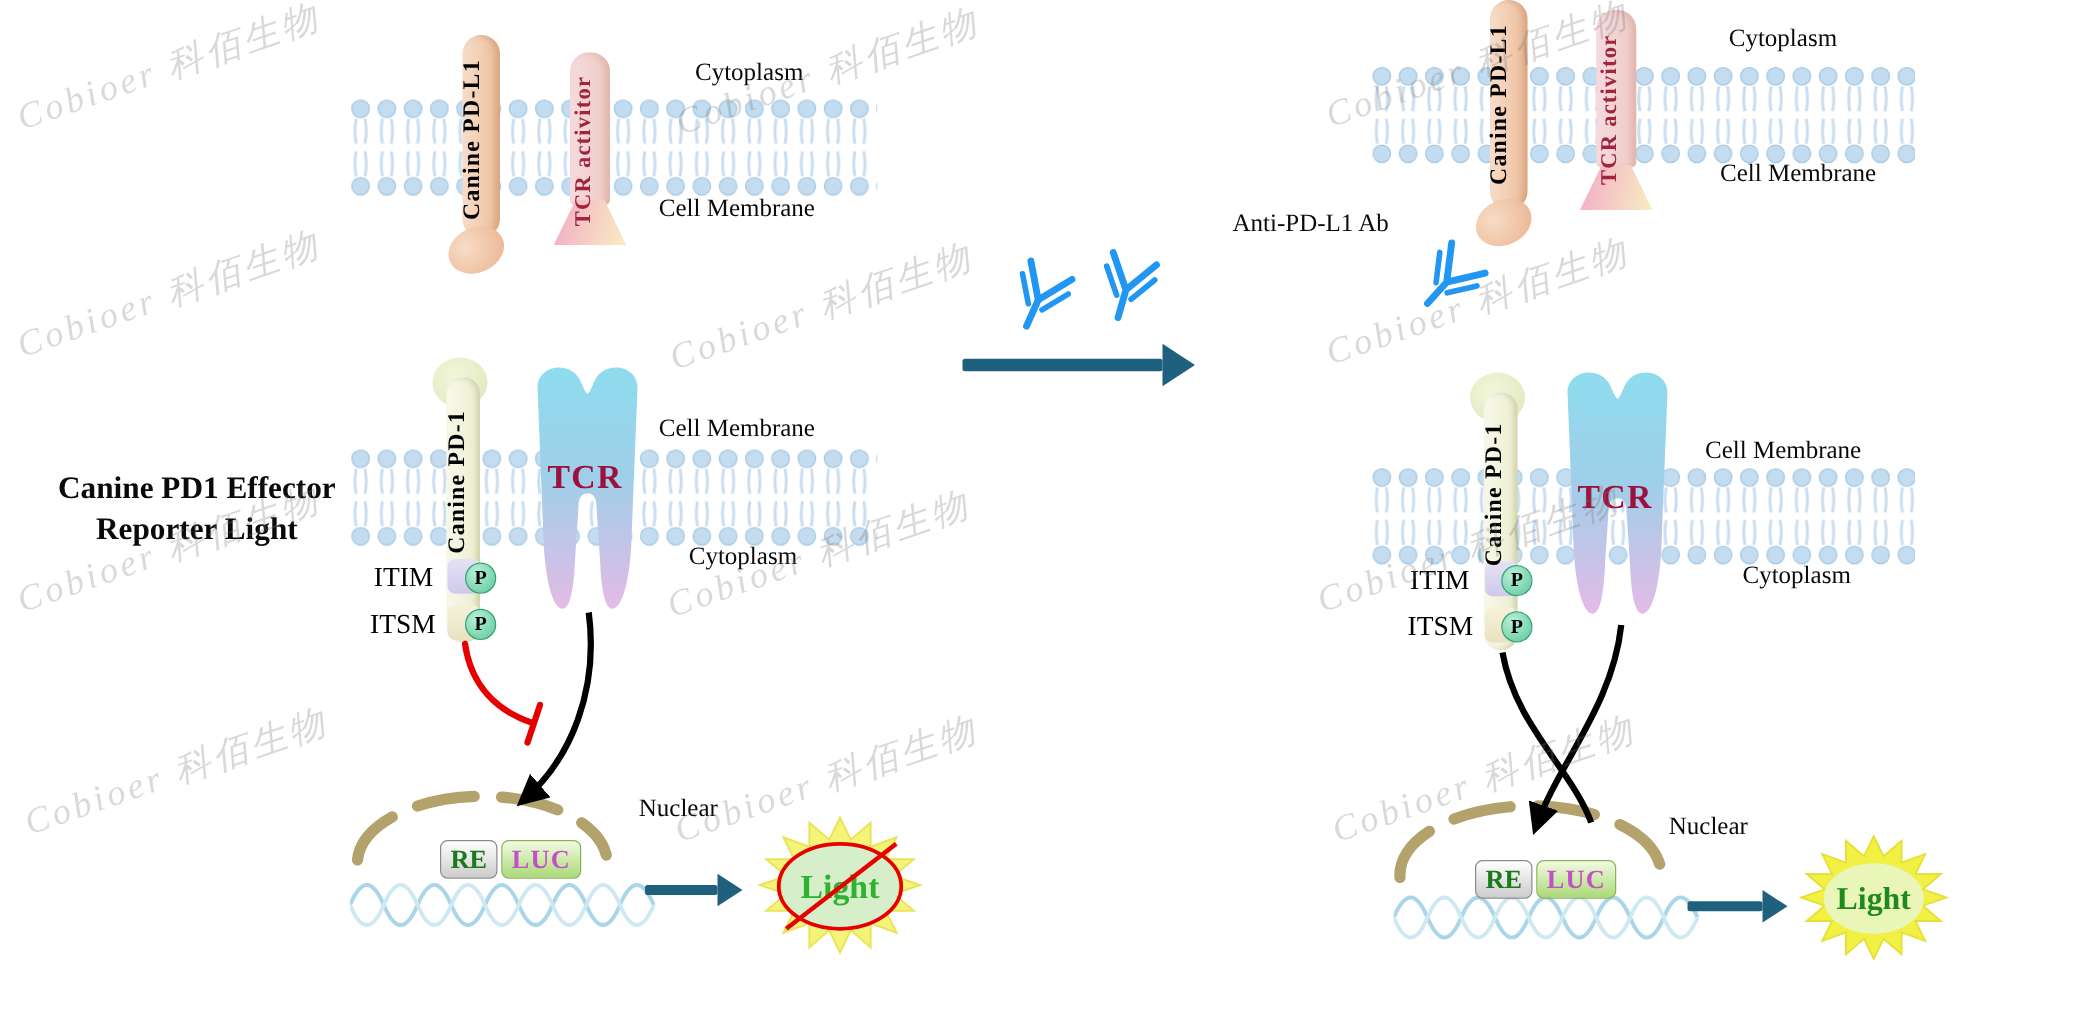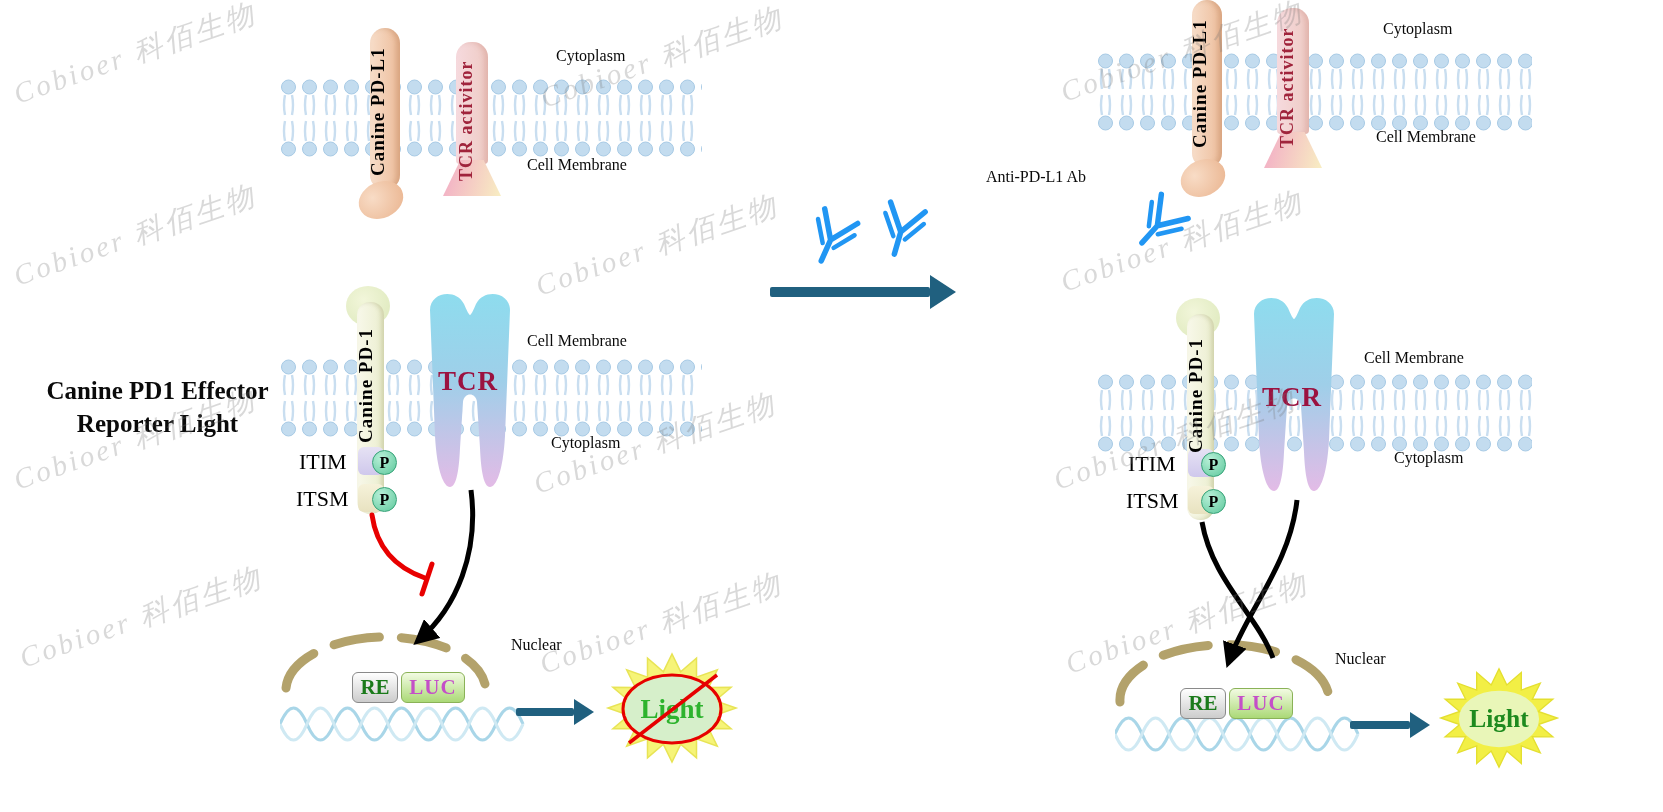--- a/index.html
+++ b/index.html
@@ -9,21 +9,21 @@
   
   .wm{position:absolute;z-index:9;color:rgba(120,120,120,0.28);font-style:italic;
       font-size:29px;letter-spacing:3px;white-space:nowrap;transform:rotate(-19deg);
       pointer-events:none;}
   .wm1{left:8px;top:34px}.wm2{left:535px;top:38px}.wm3{left:1055px;top:32px}
   .wm4{left:8px;top:216px}.wm5{left:530px;top:226px}.wm6{left:1055px;top:222px}
   .wm7{left:8px;top:420px}.wm8{left:528px;top:424px}.wm9{left:1048px;top:420px}
   .wm10{left:14px;top:598px}.wm11{left:534px;top:604px}.wm12{left:1060px;top:604px}
 
   .membrane{position:absolute;z-index:2;}
-  .lbl{position:absolute;z-index:6;font-size:16px;white-space:nowrap;}
+  .lbl{position:absolute;z-index:6;font-size:20px;white-space:nowrap;}
   .lbl-bold{position:absolute;z-index:6;font-size:25px;font-weight:bold;text-align:center;line-height:1.32;}
 
   .vlabel{position:absolute;z-index:6;writing-mode:vertical-rl;transform:rotate(180deg);
           font-weight:bold;font-size:19px;letter-spacing:1px;text-align:center;
           white-space:nowrap;color:#000;}
 
   .protein{position:absolute;z-index:4;}
   .pdl1-body{width:30px;border-radius:15px;background:linear-gradient(to right,#f7ddc9,#edbd9b);
              box-shadow:inset -4px 0 5px rgba(180,120,80,.35);}
   .pdl1-blob{width:46px;height:36px;border-radius:50%;

